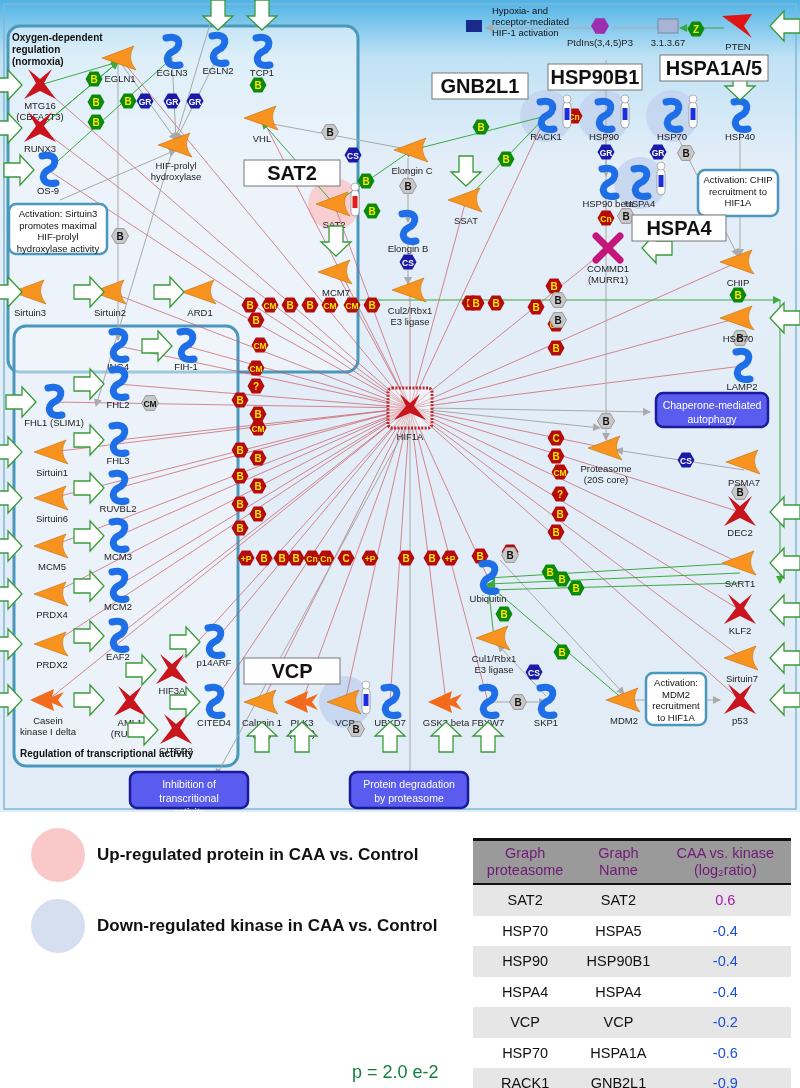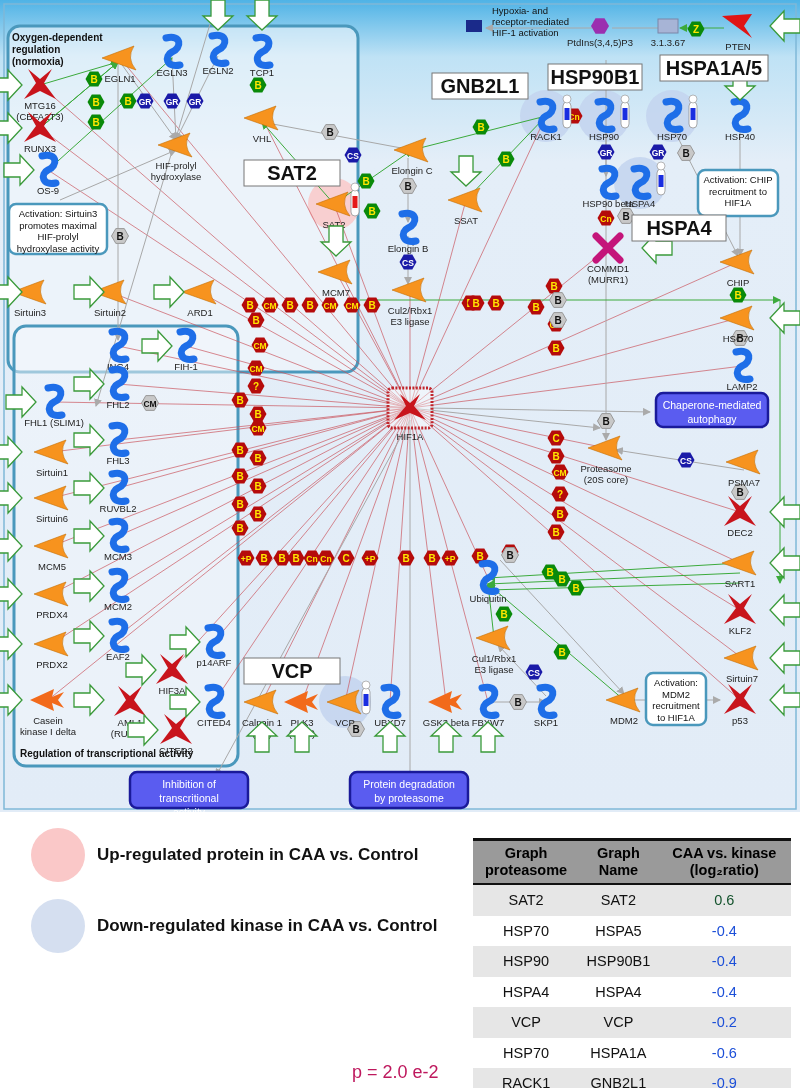--- a/index.html
+++ b/index.html
@@ -2,30 +2,30 @@
 <html><head>
 <meta charset="utf-8">
 <style>
   html,body{margin:0;padding:0;background:#ffffff;}
   body{width:800px;height:1088px;position:relative;overflow:hidden;font-family:"Liberation Sans",sans-serif;}
   #diagram{position:absolute;left:0;top:0;width:800px;height:812px;}
   #legend{position:absolute;left:0;top:812px;width:460px;height:276px;margin-left:31px;}
   .leg-row{position:absolute;left:0;display:flex;align-items:center;}
   .leg-dot{width:54px;height:54px;border-radius:50%;}
   .leg-text{margin-left:12px;font-weight:bold;font-size:17px;color:#111;font-family:"Liberation Sans",sans-serif;}
-  #pval{position:absolute;left:352px;top:1062px;font-size:18px;color:#be185d;}
+  #pval{position:absolute;left:352px;top:1062px;font-size:18px;color:#15803d;}
   #table-wrap{position:absolute;left:473px;top:838px;width:318px;}
   table{border-collapse:collapse;width:100%;font-size:14px;}
   thead tr{background:#9a9a9a;border-top:3px solid #111;border-bottom:2px solid #111;}
-  th{color:#000000;font-weight:bold;font-size:14.5px;line-height:17px;padding:4px 2px;text-align:center;}
+  th{color:#701a75;font-weight:normal;font-size:14.5px;line-height:17px;padding:4px 2px;text-align:center;}
   td{text-align:center;padding:0;height:30.5px;color:#111;font-size:14.5px;}
   tbody tr:nth-child(odd){background:#e6e6e6;}
   tbody tr:nth-child(even){background:#ffffff;}
   tbody tr:last-child{border-bottom:3px solid #111;}
-  .pos{color:#14532d;}
+  .pos{color:#a21caf;}
   .neg{color:#1c4fd8;}
   svg text{font-family:"Liberation Sans",sans-serif;}
 </style>
 </head>
 <body>
 
 <svg id="diagram" viewBox="0 0 800 812" xmlns="http://www.w3.org/2000/svg">
   <defs>
     <linearGradient id="bg" x1="0" y1="0" x2="0" y2="1">
       <stop offset="0" stop-color="#4fb3e6"></stop>

